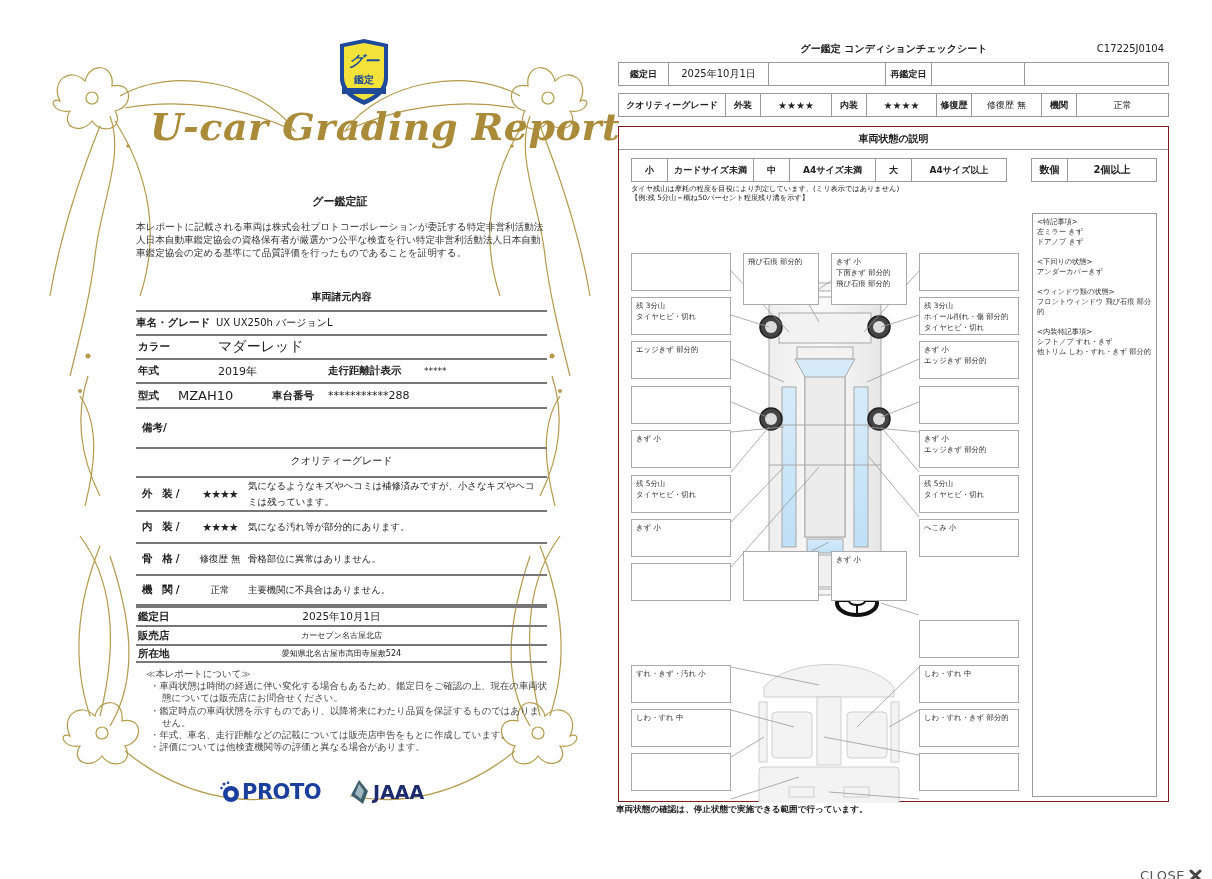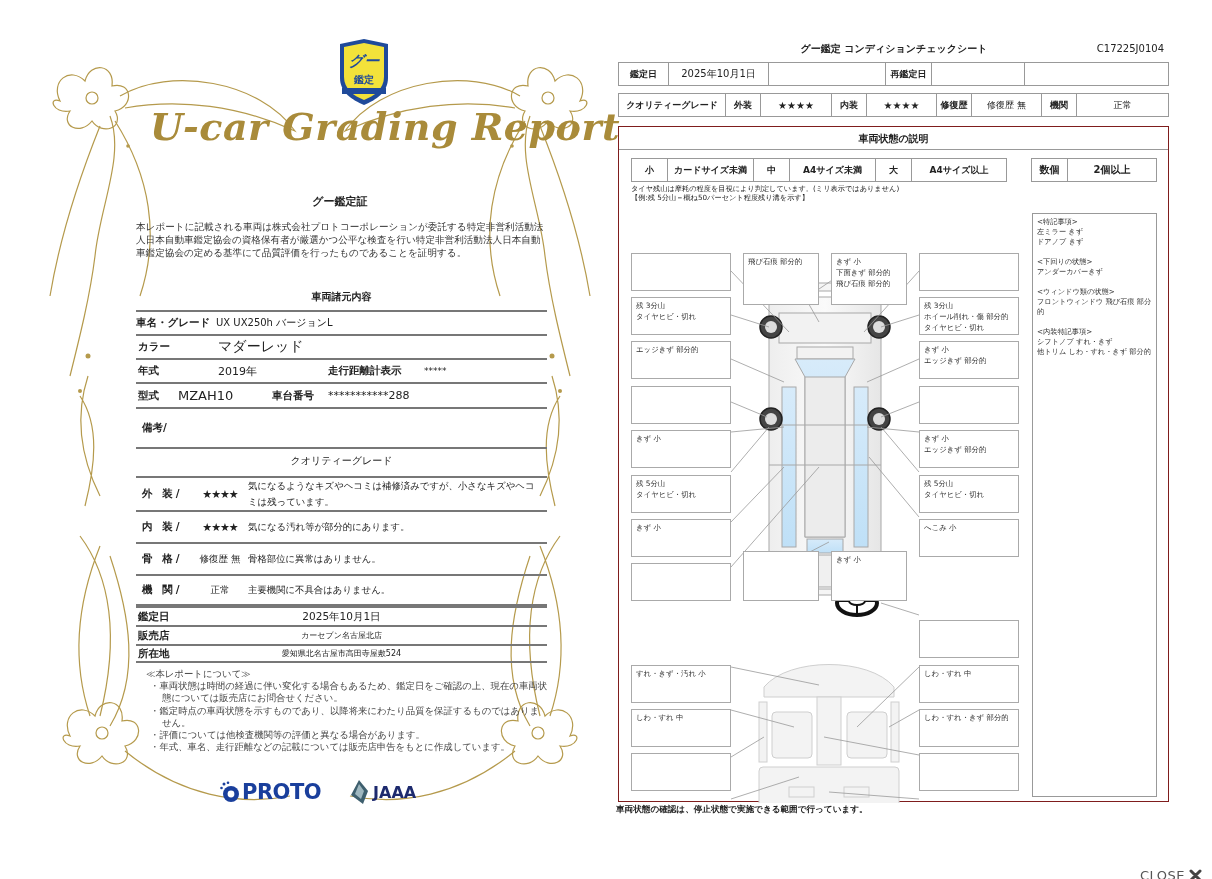--- a/index.html
+++ b/index.html
@@ -31,21 +31,21 @@
   .info-table { position: absolute; left: 96px; top: 570px; width: 411px; }
   .info-row { display: flex; align-items: center; border-top: 2px solid #777; height: 19px; }
   .info-row.last { border-bottom: 2px solid #777; }
   .info-label { width: 70px; padding-left: 2px; font-size: 10.5px; font-weight: bold; }
   .info-val { flex: 1; text-align: center; }
   .notes { position: absolute; left: 104px; top: 632px; width: 404px; font-family: "DejaVu Serif", "Liberation Serif", serif; font-size: 9.4px; line-height: 12.2px; color: #444; }
   .notes .nh { margin-left: 2px; }
   .notes .ni { padding-left: 18px; text-indent: -12px; }
   .logos { position: absolute; left: 180px; top: 738px; width: 240px; height: 36px; display: flex; align-items: center; gap: 28px; }
   .proto { display: flex; align-items: center; color: #1a3f9c; font-weight: bold; font-size: 21px; font-family: "DejaVu Sans", "Liberation Sans", sans-serif; letter-spacing: -0.5px; }
-  .jaaa { display: flex; align-items: center; color: #1d2a6e; font-weight: bold; font-size: 16px; font-family: "DejaVu Sans", "Liberation Sans", sans-serif; }
+  .jaaa { display: flex; align-items: center; color: #1d2a6e; font-weight: bold; font-size: 19px; font-family: "DejaVu Sans", "Liberation Sans", sans-serif; }
 
   
   .sheet { position: absolute; left: 616px; top: 38px; width: 556px; height: 782px; font-size: 9px; }
   .sheet-title { position: absolute; left: 0; top: 4px; width: 556px; text-align: center; font-size: 10px; font-weight: bold; }
   .sheet-code { position: absolute; right: 8px; top: 5px; font-size: 10px; }
   .hdr-row { position: absolute; left: 2px; width: 551px; height: 24px; display: flex; border: 1px solid #999; }
   .hdr-row > div { border-right: 1px solid #999; display: flex; align-items: center; justify-content: center; font-size: 9px; }
   .hdr-row > div:last-child { border-right: none; }
   .main-frame { position: absolute; left: 2px; top: 88px; width: 551px; height: 676px; border: 1px solid #7f1d1d; }
   .main-title { height: 23px; border-bottom: 1px solid #999; text-align: center; line-height: 23px; font-size: 10px; font-weight: bold; }
@@ -181,22 +181,22 @@
     <div class="info-row last">
       <span class="info-label">所在地</span>
       <span class="info-val" style="font-size:8px;margin-right:70px">愛知県北名古屋市高田寺屋敷524</span>
     </div>
   </div>
 
   <div class="notes">
     <div class="nh">≪本レポートについて≫</div>
     <div class="ni">・車両状態は時間の経過に伴い変化する場合もあるため、鑑定日をご確認の上、現在の車両状態については販売店にお問合せください。</div>
     <div class="ni">・鑑定時点の車両状態を示すものであり、以降将来にわたり品質を保証するものではありません。</div>
+    <div class="ni">・年式、車名、走行距離などの記載については販売店申告をもとに作成しています。</div>
     <div class="ni">・評価については他検査機関等の評価と異なる場合があります。</div>
-    <div class="ni">・年式、車名、走行距離などの記載については販売店申告をもとに作成しています。</div>
   </div>
 
   <div class="logos">
     <div class="proto">
       <svg width="22" height="22" viewBox="0 0 22 22">
         <circle cx="11" cy="13" r="8" fill="#1a3f9c"></circle>
           <circle cx="11" cy="13" r="3.4" fill="#fff"></circle>
         <circle cx="4" cy="3" r="1.5" fill="#1a3f9c"></circle>
           <circle cx="8" cy="1.8" r="1.3" fill="#1a3f9c"></circle>
           <circle cx="1.5" cy="7" r="1.3" fill="#1a3f9c"></circle>

